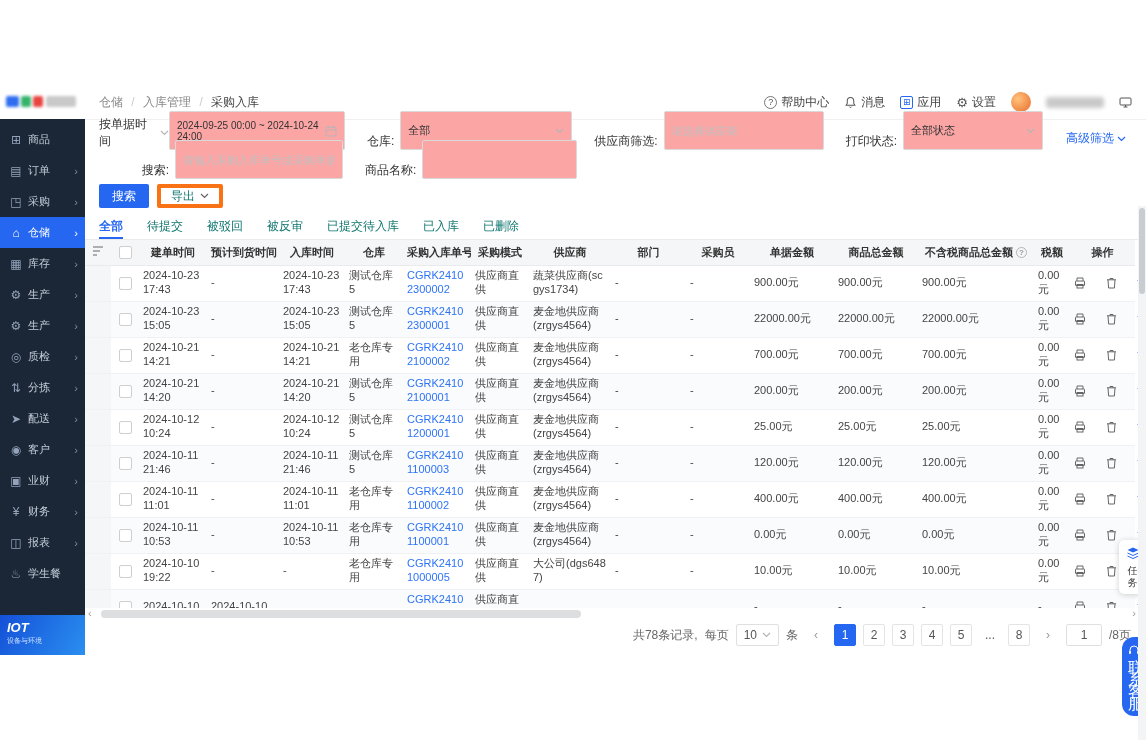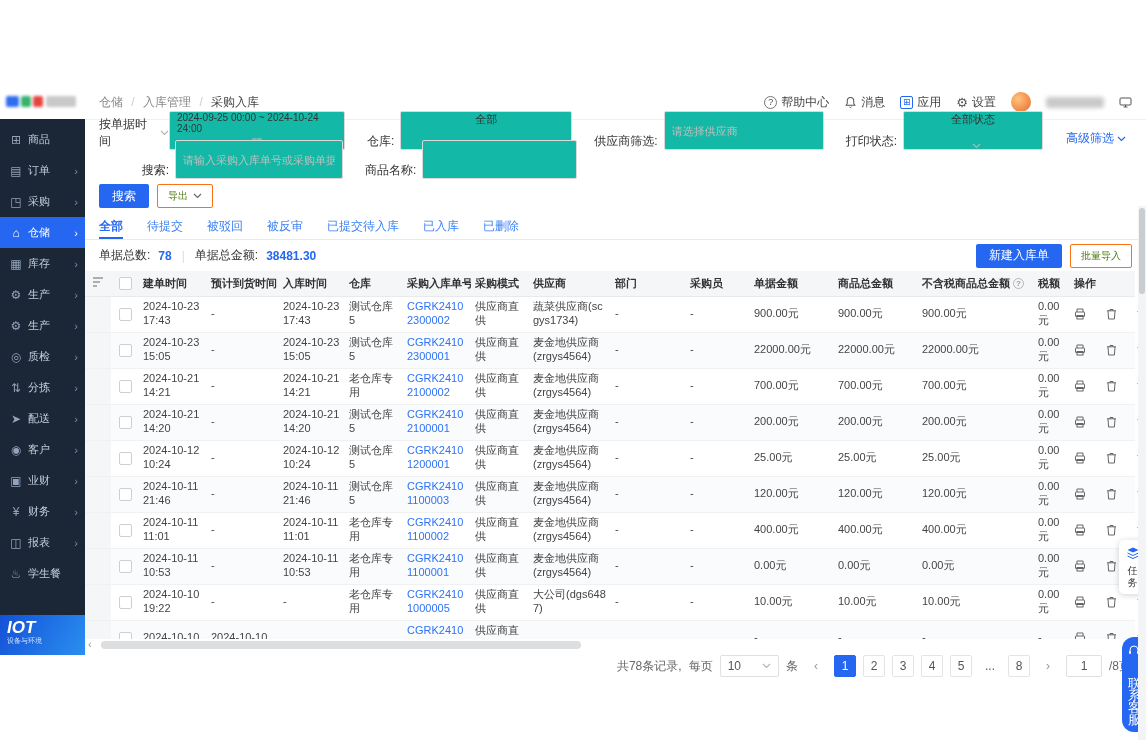--- a/index.html
+++ b/index.html
@@ -22,21 +22,21 @@
   .side-menu { padding-top:5px; }
   .side-item { height:31px; display:flex; align-items:center; padding:0 7px 0 9px; gap:5px;
                color:#c3ccd9; font-size:11px; cursor:pointer; }
   .side-item .icn { width:14px; text-align:center; font-size:12px; color:#93a3ba; flex:none; }
   .side-item .slbl { white-space:nowrap; }
   .side-item .chev { margin-left:auto; color:#7e8da0; font-size:11px; }
   .side-item.active { background:#2567f1; color:#fff; }
   .side-item.active .icn, .side-item.active .chev { color:#fff; }
   .iot { position:absolute; bottom:0; left:0; width:85px; height:40px; padding:4px 7px;
          background:linear-gradient(120deg,#1450d8,#2a8ff0); color:#fff; }
-  .iot .t { font-size:17px; font-weight:bold; font-style:italic; line-height:17px; }
+  .iot .t { font-size:13px; font-weight:bold; font-style:italic; line-height:17px; }
   .iot .s { font-size:7px; color:#cfe3ff; }
 
   
   .main { position:absolute; left:85px; top:0; right:0; height:570px; background:#fff; }
   .topbar { height:35px; border-bottom:1px solid #f0f0f0; display:flex; align-items:center; padding:0 14px; color:#888; }
   .crumb .csep { margin:0 5px; color:#ccc; }
   .crumb .cur { color:#444; }
   .top-right { margin-left:auto; display:flex; align-items:center; gap:15px; color:#444; }
   .tr-item { display:flex; align-items:center; gap:4px; cursor:pointer; }
   .qcircle { width:13px; height:13px; border:1px solid #777; border-radius:50%; font-size:9px;
@@ -47,53 +47,53 @@
   .ico { display:inline-flex; align-items:center; color:#555; }
   .avatar { width:20px; height:20px; border-radius:50%; flex:none;
             background:radial-gradient(circle at 35% 35%, #ffc37d, #e86a2a); }
   .blurname { width:58px; height:11px; background:#c9c9c9; border-radius:3px; filter:blur(2px); }
 
   
   .filters { padding:7px 14px 2px; position:relative; }
   .frow { display:flex; align-items:flex-end; margin-bottom:6px; height:23px; }
   .lbl { margin-right:6px; color:#333; white-space:nowrap; }
   .ml22 { margin-left:22px; }
-  .inp { height:39px; border:1px solid #d9d9d9; border-radius:2px; background:#14b8a6;
-         display:inline-flex; align-items:center; padding:0 7px; font-size:11px; color:#333;flex-direction:column; }
+  .inp { height:39px; border:1px solid #d9d9d9; border-radius:2px; background:#fca5a5;
+         display:inline-flex; align-items:center; padding:0 7px; font-size:11px; color:#333; }
   input.inp { font-family:inherit; outline:none; }
   input.inp::placeholder { color:#bfbfbf; }
   .sel { justify-content:space-between; }
   .sel .car, .plain .car { color:#b5b5b5; display:inline-flex; margin-left:6px; }
   .plain { border:none; padding:0; display:inline-flex; align-items:center; width:70px; flex:none; }
   .date { width:176px; font-size:10px; justify-content:space-between; }
   .date .cal { color:#b5b5b5; display:inline-flex; }
   .w172 { width:172px; } .w160 { width:160px; } .w168 { width:168px; } .w155 { width:155px; } .w140 { width:140px; }
   .lblfix { width:70px; text-align:right; margin-right:6px; }
   .adv { position:absolute; right:20px; top:10px; color:#2567f1; display:flex; align-items:center; gap:3px; cursor:pointer; }
   .adv .car { color:#2567f1; display:inline-flex; }
   .btn-primary { background:#2567f1; color:#fff; border:none; border-radius:2px; height:24px;
                  padding:0 13px; font-size:12px; font-family:inherit; cursor:pointer; display:inline-flex; align-items:center; }
-  .btn-plain { background:#fff; color:#4d7c0f; border:1px solid #f97316; border-radius:2px; height:24px;
-               padding:0 10px; font-size:10px; font-family:inherit; cursor:pointer; display:inline-flex; align-items:center; gap:5px; }
+  .btn-plain { background:#fff; color:#0f766e; border:4px solid #f97316; border-radius:2px; height:24px;
+               padding:0 10px; font-size:12px; font-family:inherit; cursor:pointer; display:inline-flex; align-items:center; gap:5px; }
   .ml8 { margin-left:8px; }
   .btn-plain .car { color:#666; display:inline-flex; }
 
   
   .tabs { display:flex; gap:24px; padding:0 14px; border-bottom:1px solid #ebebeb; height:24px; }
-  .tab { line-height:21px; cursor:pointer; color:#3b82f6; border-bottom:2px solid transparent; white-space:nowrap; }
+  .tab { line-height:21px; cursor:pointer; color:#0f766e; border-bottom:2px solid transparent; white-space:nowrap; }
   .tab.active { color:#2567f1; border-bottom-color:#2567f1; font-weight:bold; }
   .summary { display:flex; align-items:center; height:31px; padding:0 14px; }
   .num { color:#2567f1; font-weight:bold; margin-left:2px; }
   .sumsep { color:#ddd; margin:0 10px; }
   .sum-actions { margin-left:auto; display:flex; gap:8px; }
 
   
   .table-wrap { height:368px; overflow:hidden; }
   table { border-collapse:collapse; table-layout:fixed; width:1050px; font-size:11px; }
-  thead th { background:#f5f6f8; height:25px; text-align:left; padding:0 4px; color:#333;
+  thead th { background:#f5f6f8; height:25px; text-align:center; padding:0 4px; color:#333;
              font-weight:bold; white-space:nowrap; overflow:hidden; border-bottom:1px solid #e8eaed; }
   tbody td { height:36px; padding:2px 4px; border-bottom:1px solid #f0f1f3; color:#444;
              word-break:break-all; line-height:1.25; vertical-align:middle; }
   tbody tr:nth-child(even) { background:#fafbfc; }
   td.sortcol, th.sortcol { background:#f5f6f8; text-align:center; color:#666; }
   th.checkcol, td.checkcol { text-align:center; }
   .cb { width:13px; height:13px; border:1px solid #cfcfcf; border-radius:2px; background:#fff;
         display:inline-block; vertical-align:middle; cursor:pointer; }
   .link { color:#2e73f7; cursor:pointer; }
   .ops { display:flex; align-items:center; gap:20px; white-space:nowrap; }
@@ -102,37 +102,37 @@
           color:#999; font-size:8px; align-items:center; justify-content:center; margin-left:3px; vertical-align:1px; }
 
   
   .hscroll { height:12px; position:relative; background:#fff; }
   .hthumb { position:absolute; left:16px; top:2px; width:480px; height:8px; background:#dcdee0; border-radius:4px; }
   .harr { position:absolute; top:-1px; font-size:11px; color:#999; }
   .harr.l { left:3px; } .harr.r { right:10px; }
   .pagination { display:flex; align-items:center; justify-content:flex-end; gap:7px; height:30px;
                 padding-right:15px; color:#666; }
   .minisel { border:1px solid #e0e0e0; border-radius:2px; height:22px; padding:0 7px; display:inline-flex;
-             align-items:center; gap:21px; color:#555; cursor:pointer; }
+             align-items:center; gap:5px; color:#555; cursor:pointer; }
   .minisel .car { color:#b5b5b5; display:inline-flex; }
   .pg { min-width:22px; height:22px; border:1px solid #e4e4e4; border-radius:2px; background:#fff;
         display:inline-flex; align-items:center; justify-content:center; color:#555; cursor:pointer; padding:0 3px; }
   .pg.cur { background:#2567f1; border-color:#2567f1; color:#fff; }
   .pg.dots { border:none; cursor:default; }
   .pg.nav { border:none; color:#999; }
   .jump { width:36px; height:22px; border:1px solid #e0e0e0; border-radius:2px; text-align:center;
           font-size:12px; color:#555; font-family:inherit; outline:none; }
 
   
   .float-task { position:absolute; right:0; top:455px; width:27px; padding:6px 0 5px; background:#fff;
                 border-radius:5px 0 0 5px; box-shadow:0 1px 6px rgba(0,0,0,.18); text-align:center; cursor:pointer; }
   .float-task .ftxt { width:12px; margin:2px auto 0; font-size:10px; line-height:12px; word-break:break-all; color:#333; }
   .float-svc { position:absolute; right:0; top:552px; width:24px; padding:7px 0 6px; background:#2567f1;
                border-radius:12px 0 0 12px; text-align:center; cursor:pointer; }
-  .float-svc .svc-txt { display:block; width:12px; margin:19px auto 0; font-size:13px; line-height:12px;
+  .float-svc .svc-txt { display:block; width:12px; margin:3px auto 0; font-size:16px; line-height:12px;
                         word-break:break-all; color:#fff; }
   .vscroll { position:absolute; right:0; top:121px; width:8px; height:534px; background:#f3f4f6; }
   .vthumb { position:absolute; top:2px; left:1px; width:6px; height:86px; background:#c9ccd1; border-radius:3px; }
 </style>
 </head>
 <body>
 
 <div class="canvas">
   <div class="app">
 
@@ -336,31 +336,20 @@
       <div class="tabs" id="tabs">
           <div class="tab active">全部</div>
           <div class="tab">待提交</div>
           <div class="tab">被驳回</div>
           <div class="tab">被反审</div>
           <div class="tab">已提交待入库</div>
           <div class="tab">已入库</div>
           <div class="tab">已删除</div>
         </div>
 
-      <div class="summary">
-        <span class="lbl">单据总数:</span>
-        <span class="num">78</span>
-        <span class="sumsep">|</span>
-        <span class="lbl">单据总金额:</span>
-        <span class="num">38481.30</span>
-        <div class="sum-actions">
-          <button class="btn-primary">新建入库单</button>
-          <button class="btn-plain">批量导入</button>
-        </div>
-      </div>
 
       <div class="table-wrap">
         <table>
           <colgroup>
             <col style="width:26px">
               <col style="width:28px">
               <col style="width:68px">
               <col style="width:72px">
             <col style="width:66px">
               <col style="width:58px">

